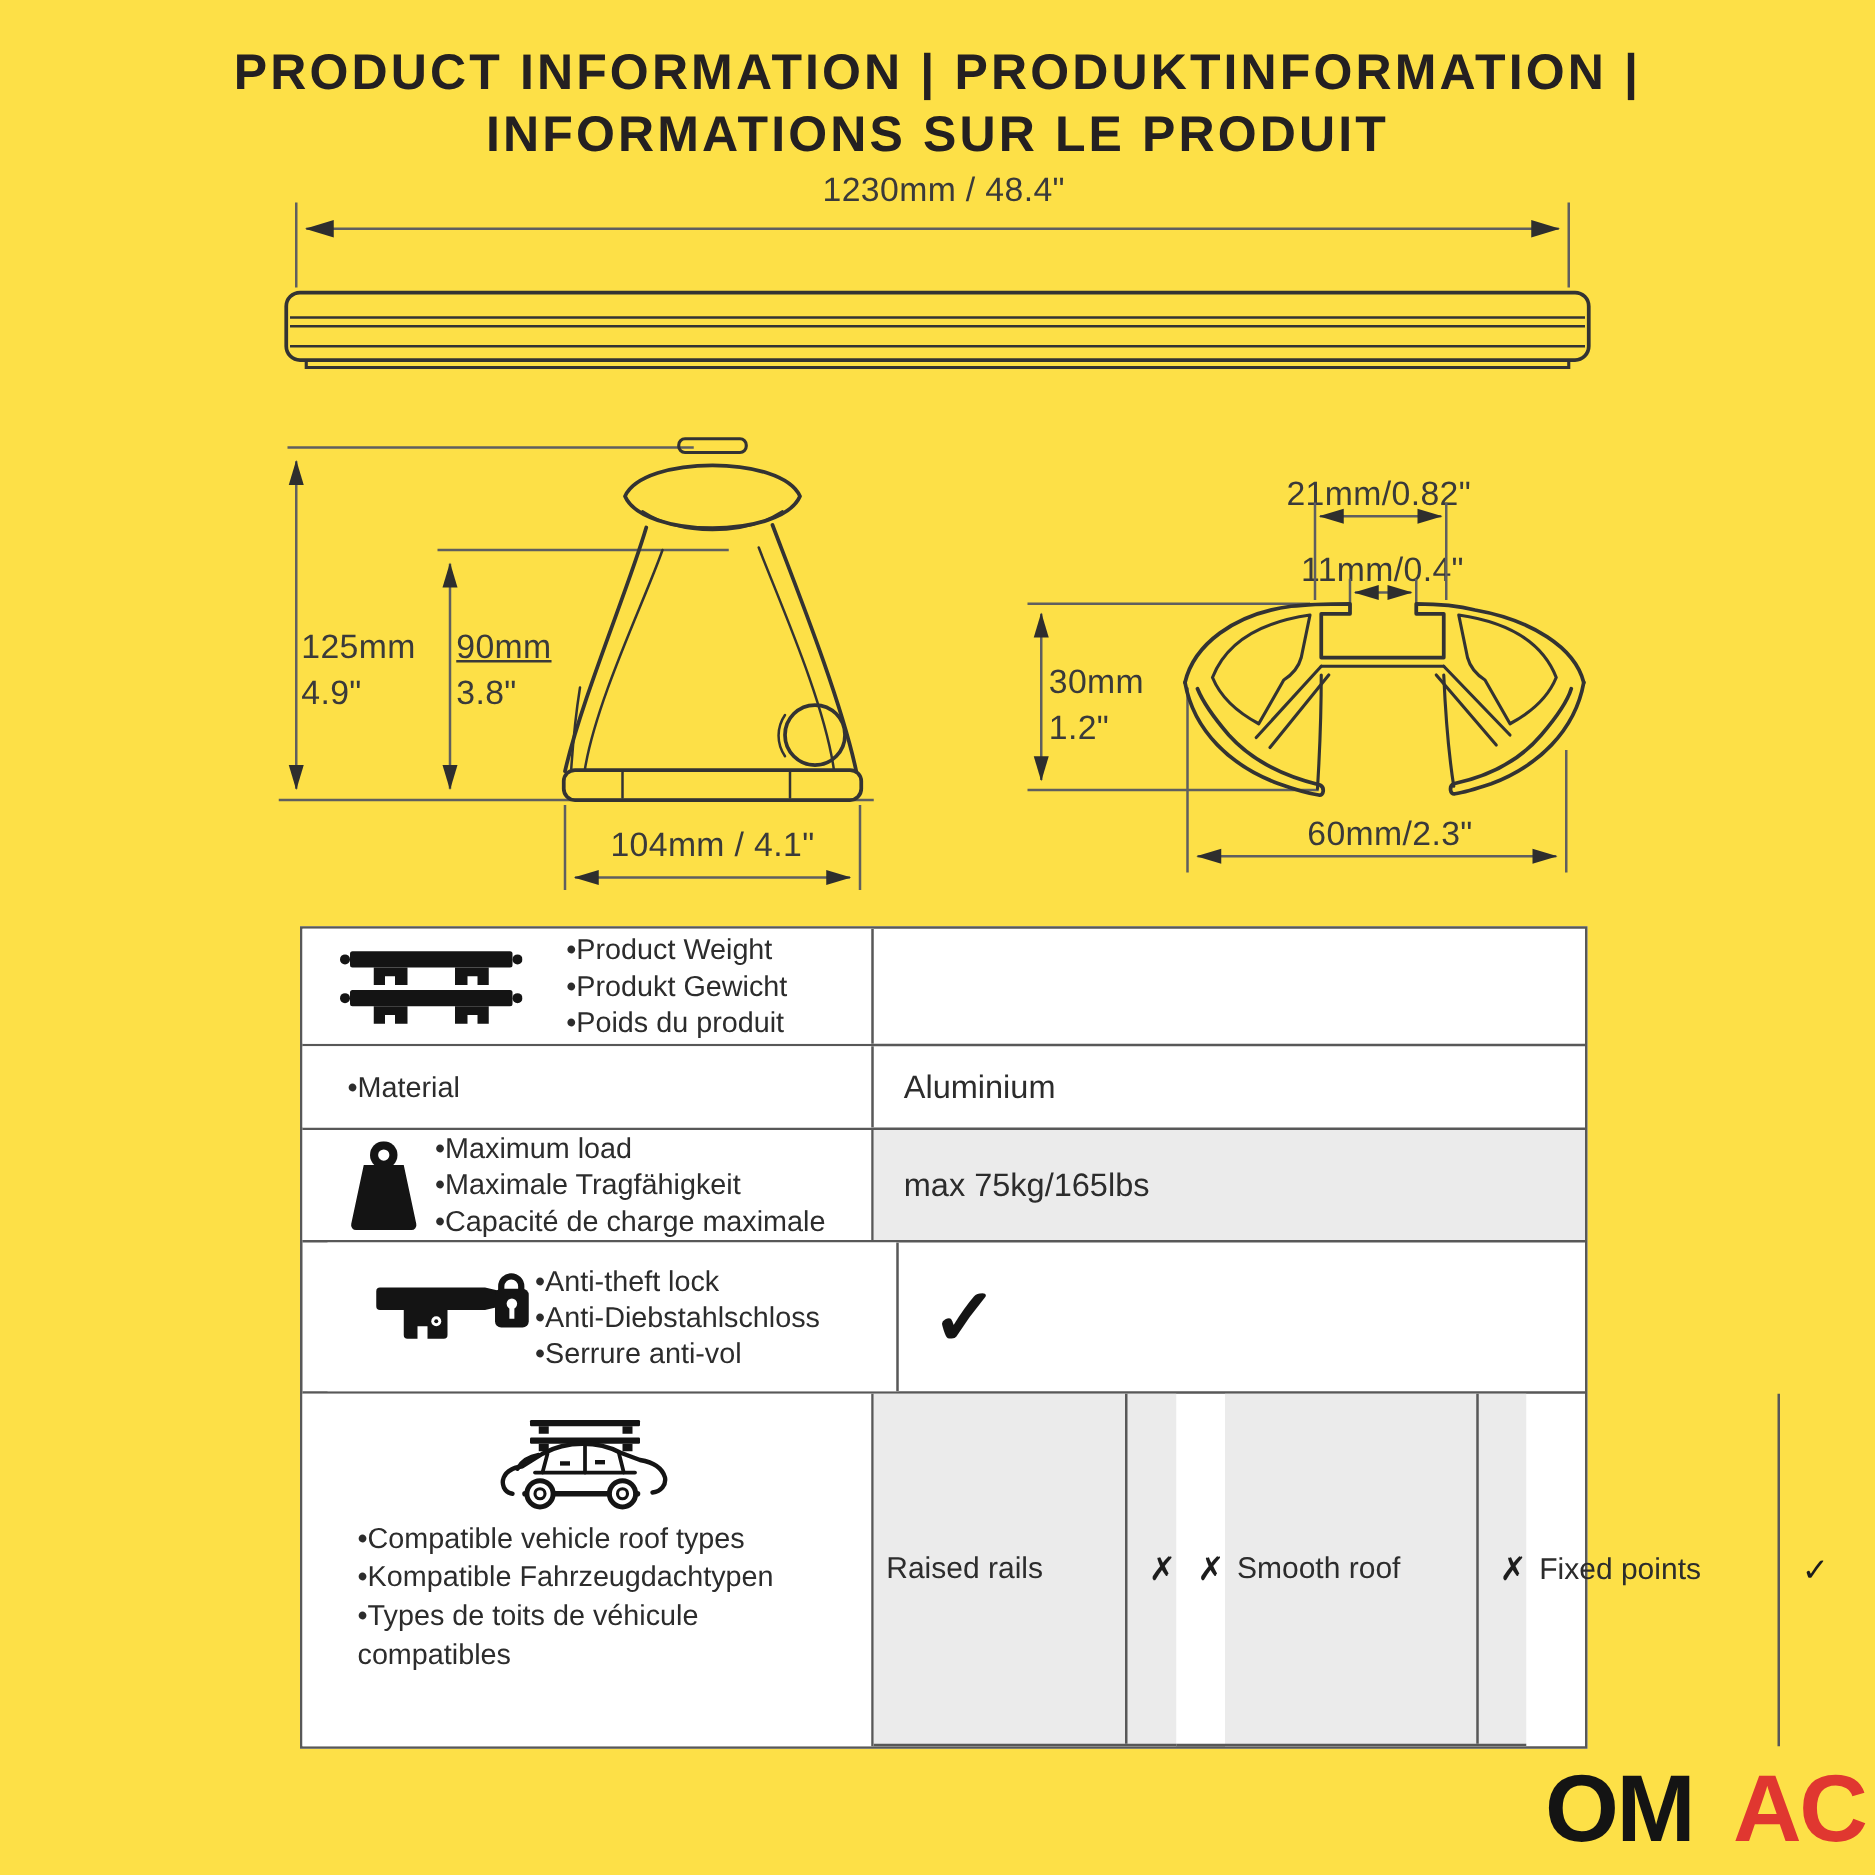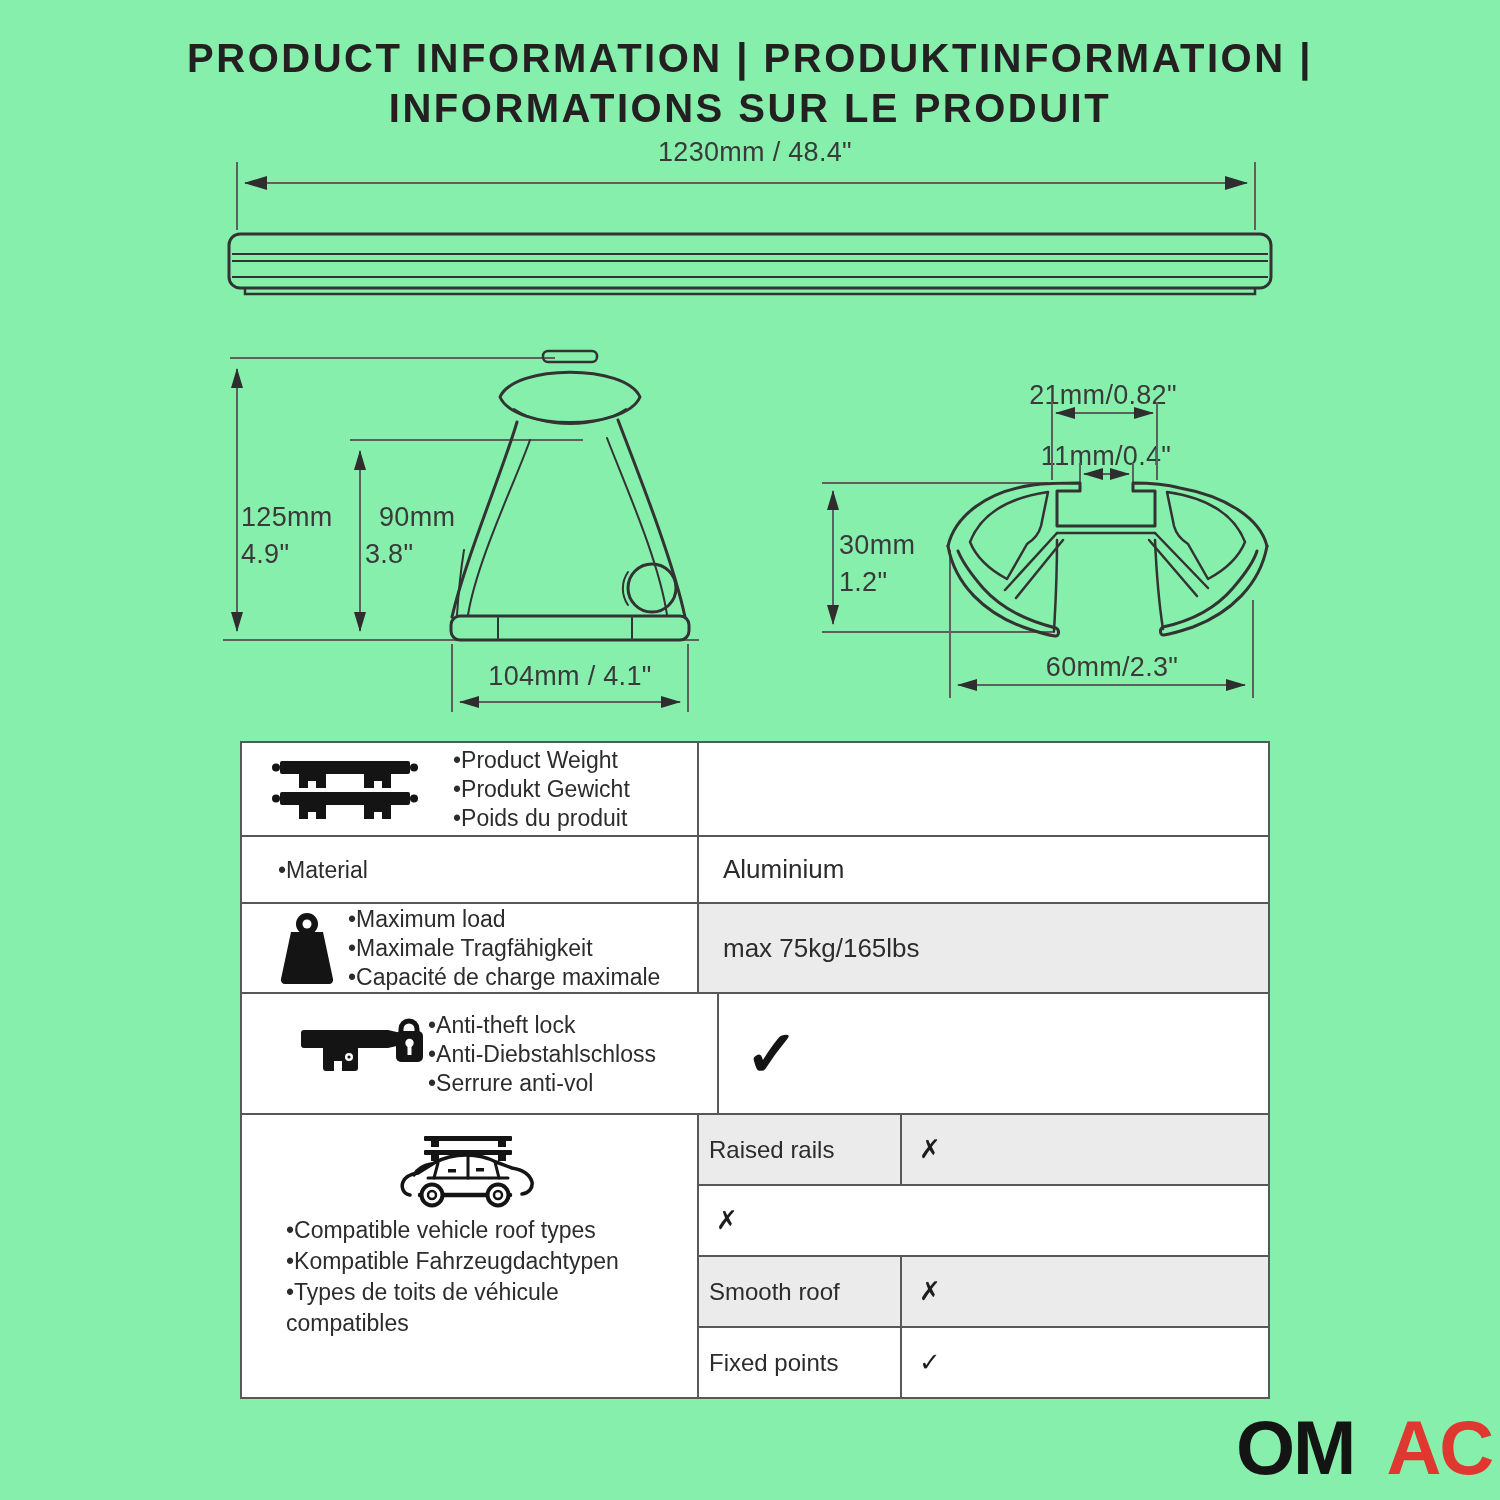--- a/index.html
+++ b/index.html
@@ -1,16 +1,16 @@
 <!DOCTYPE html>
 <html><head>
 <meta charset="utf-8">
 <style>
   html,body{margin:0;padding:0;background:#fff;}
-  .page{position:relative;width:1500px;height:1500px;background:#86efac;overflow:hidden;
+  .page{position:relative;width:1500px;height:1500px;background:#fde047;overflow:hidden;
         font-family:"Liberation Sans", sans-serif;color:#262324;}
   
   .title{position:absolute;top:33px;left:0;width:100%;text-align:center;
          font-weight:bold;font-size:40px;line-height:50px;letter-spacing:2.5px;color:#242021;}
   
   .dsvg{position:absolute;}
   .dim{position:absolute;font-size:27px;color:#3a3a3a;letter-spacing:0.3px;white-space:nowrap;}
   .dim.c{text-align:center;}
   
   .spec-table{position:absolute;left:240px;top:741px;width:1030px;height:658px;
@@ -19,21 +19,21 @@
   .t-row:last-child{border-bottom:none;}
   .l-cell{width:455px;border-right:2px solid #585858;position:relative;background:#fff;flex:none;}
   .v-cell{flex:1;position:relative;display:flex;align-items:center;}
   .v-cell.gray{background:#ebebeb;}
   .lbl-line{font-size:23px;line-height:29px;color:#2c2c2c;white-space:nowrap;}
   .val-text{font-size:26px;color:#2c2c2c;padding-left:24px;}
   .big-check{font-size:64px;font-weight:bold;color:#141414;padding-left:26px;line-height:1;}
   .lbl-block{position:absolute;}
   .icon{position:absolute;}
   
-  .sub-wrap{display:flex;flex-direction:column;width:100%;height:100%;}
+  .sub-wrap{display:flex;flex-direction:row;width:100%;height:100%;}
   .sub-row{flex:1;display:flex;border-bottom:2px solid #585858;}
   .sub-row:last-child{border-bottom:none;}
   .sub-row.gray{background:#ebebeb;}
   .sub-label{width:191px;border-right:2px solid #585858;display:flex;align-items:center;
              padding-left:10px;font-size:24px;color:#2c2c2c;flex:none;box-sizing:content-box;}
   .sub-value{flex:1;display:flex;align-items:center;padding-left:17px;font-size:26px;color:#1d1d1d;}
   
   .logo{position:absolute;left:1236px;top:1410px;font-size:76px;line-height:1;
         font-weight:bold;letter-spacing:-2px;white-space:nowrap;}
   .logo .lb{color:#141414;}
@@ -66,21 +66,21 @@
       <rect x="14" y="99" width="1042" height="54" rx="11" stroke-width="3"></rect>
       <line x1="17" y1="119" x2="1053" y2="119" stroke-width="2"></line>
       <line x1="17" y1="126" x2="1053" y2="126" stroke-width="2"></line>
       <line x1="17" y1="142" x2="1053" y2="142" stroke-width="2"></line>
       <path d="M30,153 v6 h1010 v-6" stroke-width="2.5"></path>
     </g>
   </svg>
 
   <span class="dim" style="left:241px;top:502px;">125mm</span>
   <span class="dim" style="left:241px;top:539px;">4.9"</span>
-  <span class="dim" style="left:379px;top:502px;">90mm</span>
+  <span class="dim" style="left:365px;top:502px;text-decoration:underline;">90mm</span>
   <span class="dim" style="left:365px;top:539px;">3.8"</span>
   <span class="dim c" style="left:420px;top:661px;width:300px;">104mm / 4.1"</span>
   <svg class="dsvg" style="left:215px;top:345px;" width="500" height="378" viewBox="0 0 500 378">
     <defs>
       <marker id="ar2" markerUnits="userSpaceOnUse" markerWidth="22" markerHeight="16" refX="20" refY="7" orient="auto-start-reverse">
         <path d="M1,1 L21,7 L1,13 Z" fill="#2e2e2e"></path>
       </marker>
     </defs>
 
     <g stroke="#5f5f5f" stroke-width="2">

